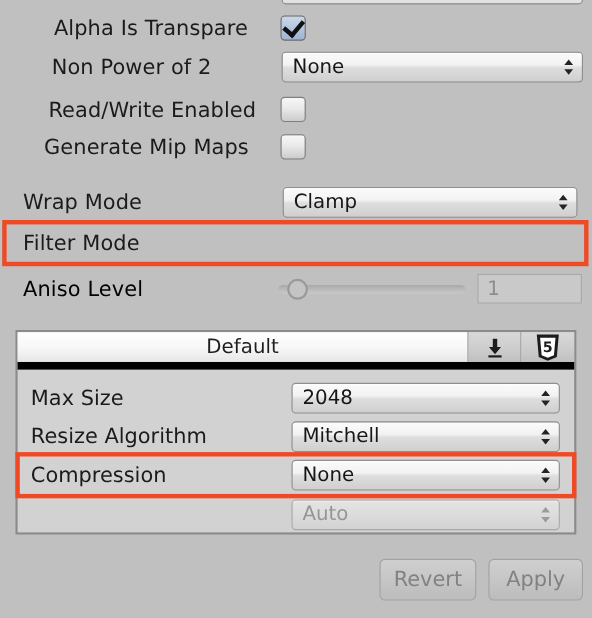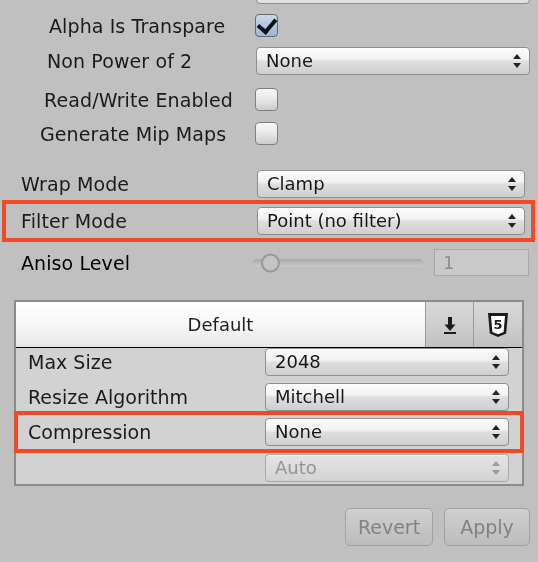--- a/index.html
+++ b/index.html
@@ -180,23 +180,23 @@
     left: 14px;
     top: 300px;
     width: 510px;
     height: 186px;
     border: 2px solid #8b8b8b;
     background: #d2d2d2;
     box-sizing: border-box;
   }
   .tabstrip {
     position: relative;
-    height: 46px;
-    display: flex;
-    border-bottom: 1px solid #000000;
+    height: 34px;
+    display: flex;
+    border-bottom: 7px solid #000000;
     box-sizing: border-box;
   }
   .tab {
     flex: 1;
     display: flex;
     align-items: center;
     justify-content: center;
     font-size: 18px;
     color: #1f1f1f;
     background: linear-gradient(to bottom, #ffffff 0%, #f6f6f6 55%, #e6e6e6 100%);
@@ -287,24 +287,20 @@
   <div class="row" style="top:166px;">
     <span class="label" style="position:absolute; left:21px;">Wrap Mode</span>
     <div class="dropdown" style="position:absolute; left:257px; width:268px;">
       <span class="dd-text">Clamp</span>
       <span class="dd-arrow"></span>
     </div>
   </div>
 
   <div class="row" style="top:203px;">
     <span class="label" style="position:absolute; left:21px;">Filter Mode</span>
-    <div class="dropdown" style="position:absolute; left:257px; width:268px;">
-      <span class="dd-text">Point (no filter)</span>
-      <span class="dd-arrow"></span>
-    </div>
   </div>
   <div class="highlight" style="left:2px; top:200px; width:533px; height:42px;"></div>
 
   <div class="row" style="top:245px;">
     <span class="label dim" style="position:absolute; left:21px;">Aniso Level</span>
     <div class="slider" style="position:absolute; left:253px;">
       <span class="track"></span>
       <span class="knob"></span>
     </div>
     <div class="numfield" style="position:absolute; left:434px;">

